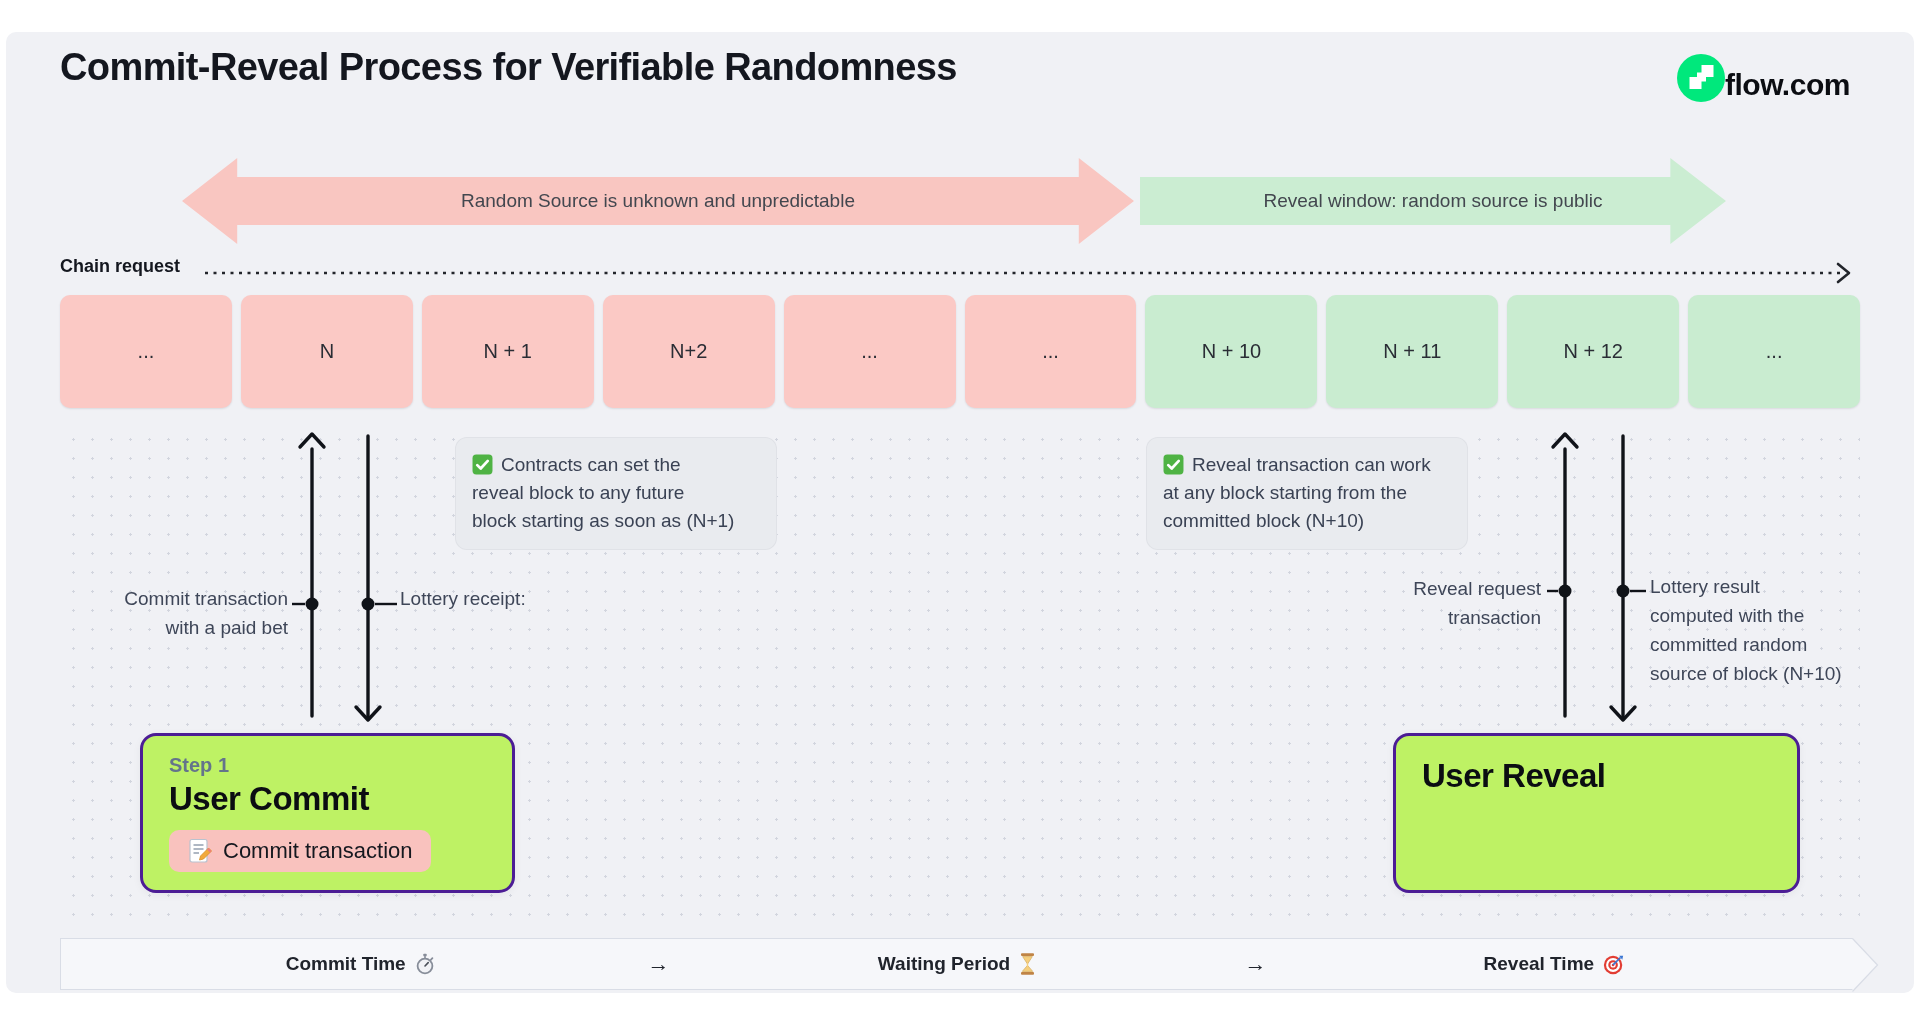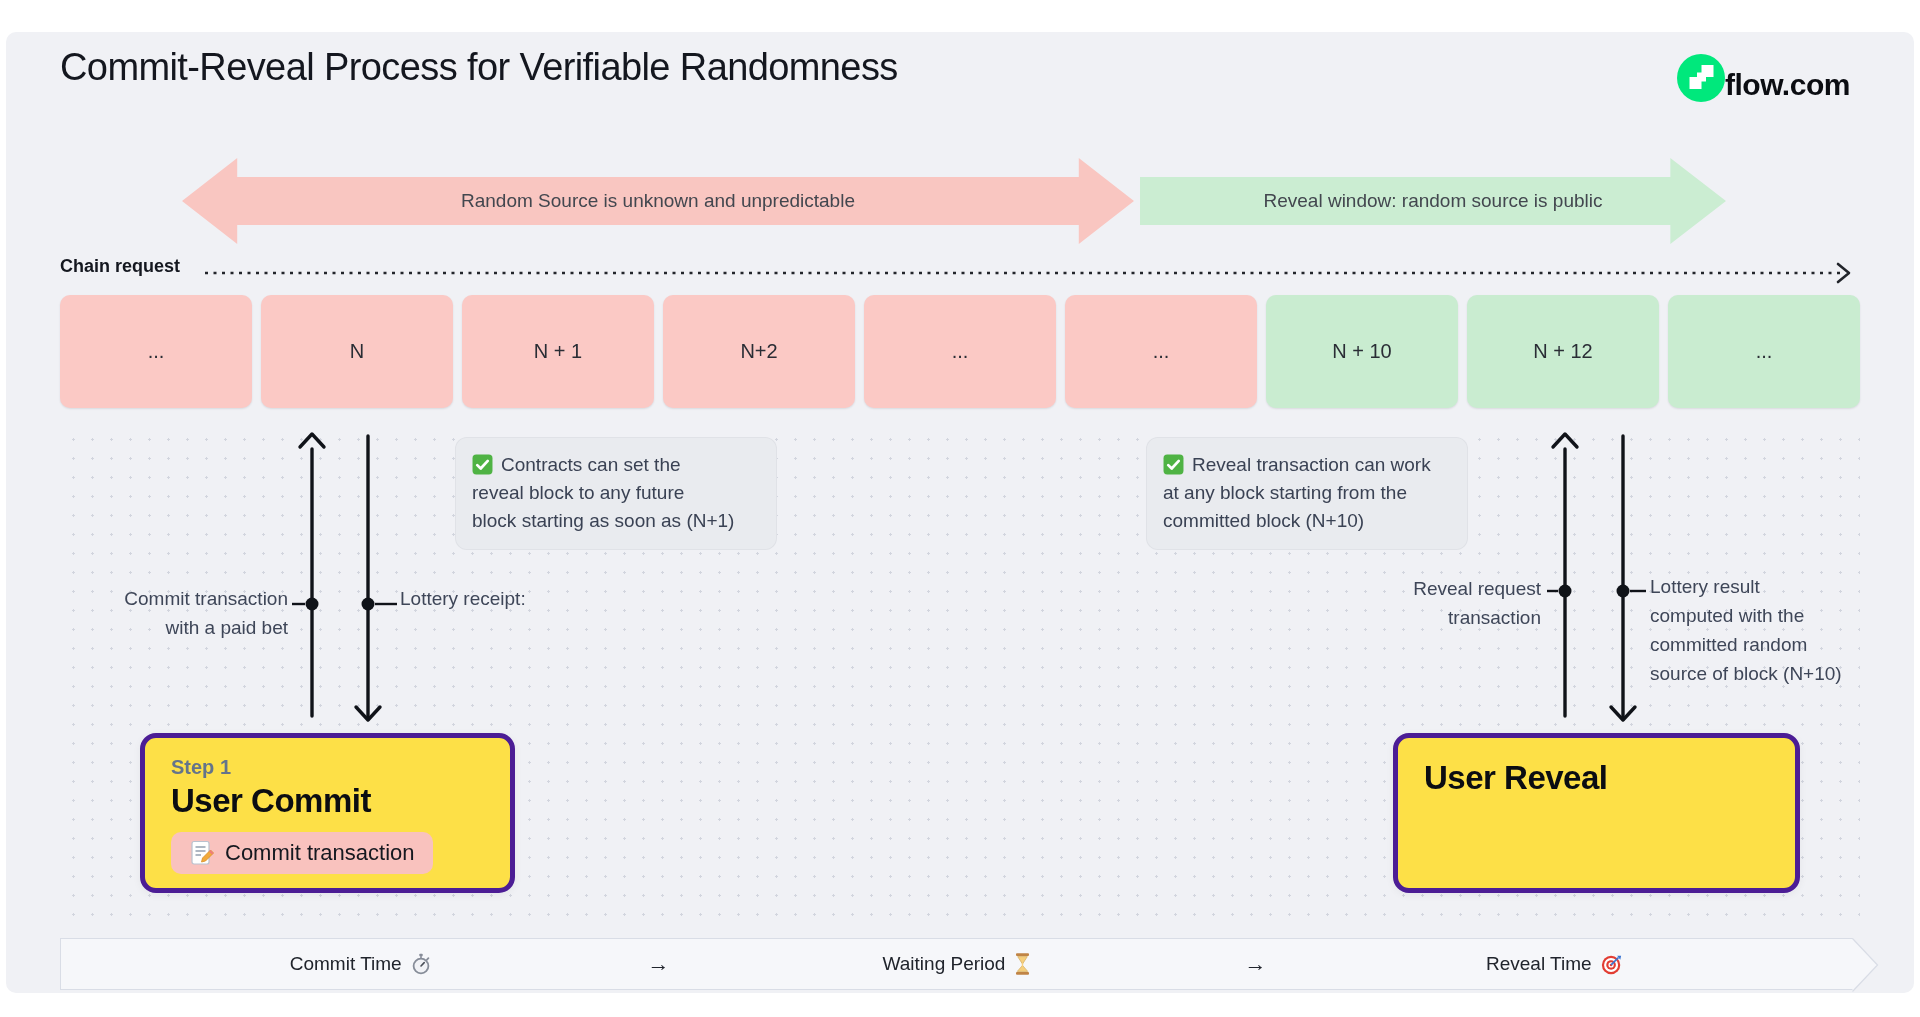--- a/index.html
+++ b/index.html
@@ -5,21 +5,21 @@
   html,body{margin:0;padding:0;background:#ffffff;}
   body{width:1920px;height:1017px;position:relative;overflow:hidden;
        font-family:"Liberation Sans","DejaVu Sans",sans-serif;color:#15181f;}
   .abs{position:absolute;}
   
   .canvas{left:6px;top:32px;width:1908px;height:961px;background:#f0f1f5;border-radius:10px;}
   .dotgrid{left:60px;top:424px;width:1800px;height:496px;
            background-image:radial-gradient(#d2d5de 1.3px,transparent 1.4px);
            background-size:19px 19px;background-position:4px 6px;}
   
-  .title{left:60px;top:46px;font-size:38px;font-weight:400;letter-spacing:-0.6px;color:#14171f;}
+  .title{left:60px;top:46px;font-size:38px;font-weight:700;letter-spacing:-0.6px;color:#14171f;}
   .brand{left:1677px;top:54px;display:flex;align-items:flex-end;cursor:pointer;}
   .brand-name{font-size:30px;font-weight:800;letter-spacing:-0.5px;color:#0b0d12;}
   
   .banner{height:86px;display:flex;align-items:center;justify-content:center;
           font-size:19px;color:#43474f;}
   .banner.pink{left:182px;top:158px;width:952px;background:#f9c6c1;
     clip-path:polygon(0% 50%,5.8% 0%,5.8% 22%,94.2% 22%,94.2% 0%,100% 50%,94.2% 100%,94.2% 78%,5.8% 78%,5.8% 100%);}
   .banner.green{left:1140px;top:158px;width:586px;background:#cbedd2;
     clip-path:polygon(0% 22%,90.5% 22%,90.5% 0%,100% 50%,90.5% 100%,90.5% 78%,0% 78%);}
   
@@ -38,36 +38,36 @@
   
   .sidelabel{font-size:19px;line-height:29px;color:#3e4658;}
   .commit-label{left:78px;top:584px;width:210px;text-align:right;}
   .receipt{left:400px;top:584px;}
   .receipt li{list-style:none;}
   .receipt ul{margin:2px 0 0 6px;padding:0;}
   .bullet{display:inline-block;width:22px;}
   .request-label{left:1386px;top:574px;width:155px;text-align:right;}
   .result-label{left:1650px;top:572px;width:205px;}
   
-  .card{width:375px;height:160px;background:#fde047;border:5px solid #4c1d95;border-radius:16px;
+  .card{width:375px;height:160px;background:#bef264;border:3px solid #4c1d95;border-radius:16px;
         box-shadow:0 2px 8px rgba(16,24,40,.05);box-sizing:border-box;padding:18px 26px;}
   .card.step1{left:140px;top:733px;}
   .card.step2{left:1393px;top:733px;width:407px;}
   .kicker{font-size:20px;font-weight:700;color:#64748b;}
   .card-title{font-size:33px;font-weight:800;letter-spacing:-0.5px;color:#0b0d12;margin-top:3px;}
   .pill{display:inline-flex;align-items:center;gap:10px;height:42px;padding:0 18px;border-radius:10px;
         font-size:22px;font-weight:500;color:#15181f;margin-top:12px;}
   .pill.pink{background:#f9c2be;}
   .pill.green{background:#c6edcc;}
   
   .timeline{left:60px;top:938px;width:1793px;height:52px;background:#f6f7fa;
             border:1px solid #d9dde6;border-right:none;box-sizing:border-box;
             display:flex;align-items:center;padding:0 150px;}
   .tl-item{flex:1;display:flex;align-items:center;justify-content:center;gap:9px;
-           font-size:19px;font-weight:400;color:#20242c;}
+           font-size:19px;font-weight:700;color:#20242c;}
   .tl-sep{flex:1;text-align:center;font-size:22px;color:#20242c;}
   .chev{position:absolute;right:-26px;top:-1px;}
   svg{display:block;}
   .overlay{left:0;top:0;pointer-events:none;}
 </style>
 </head>
 <body>
 
 <div class="abs canvas"></div>
 <div class="abs dotgrid"></div>
@@ -94,20 +94,21 @@
 
 <div class="abs chain-label">Chain request</div>
 <div class="abs blocks">
   <div class="block pink">...</div>
   <div class="block pink">N</div>
   <div class="block pink">N + 1</div>
   <div class="block pink">N+2</div>
   <div class="block pink">...</div>
   <div class="block pink">...</div>
   <div class="block green">N + 10</div>
+  <div class="block green">N + 11</div>
   <div class="block green">N + 12</div>
   <div class="block green">...</div>
 </div>
 
 <svg class="abs overlay" width="1920" height="1017" viewBox="0 0 1920 1017">
   <g stroke="#22252b" stroke-width="2.6" fill="none">
     <line x1="205" y1="273" x2="1843" y2="273" stroke-dasharray="3 5.5"></line>
     <polyline points="1838,264 1849,273 1838,282" stroke-linecap="round" stroke-linejoin="round"></polyline>
   </g>
   <g stroke="#101319" stroke-width="3.4" fill="none" stroke-linecap="round" stroke-linejoin="round">

